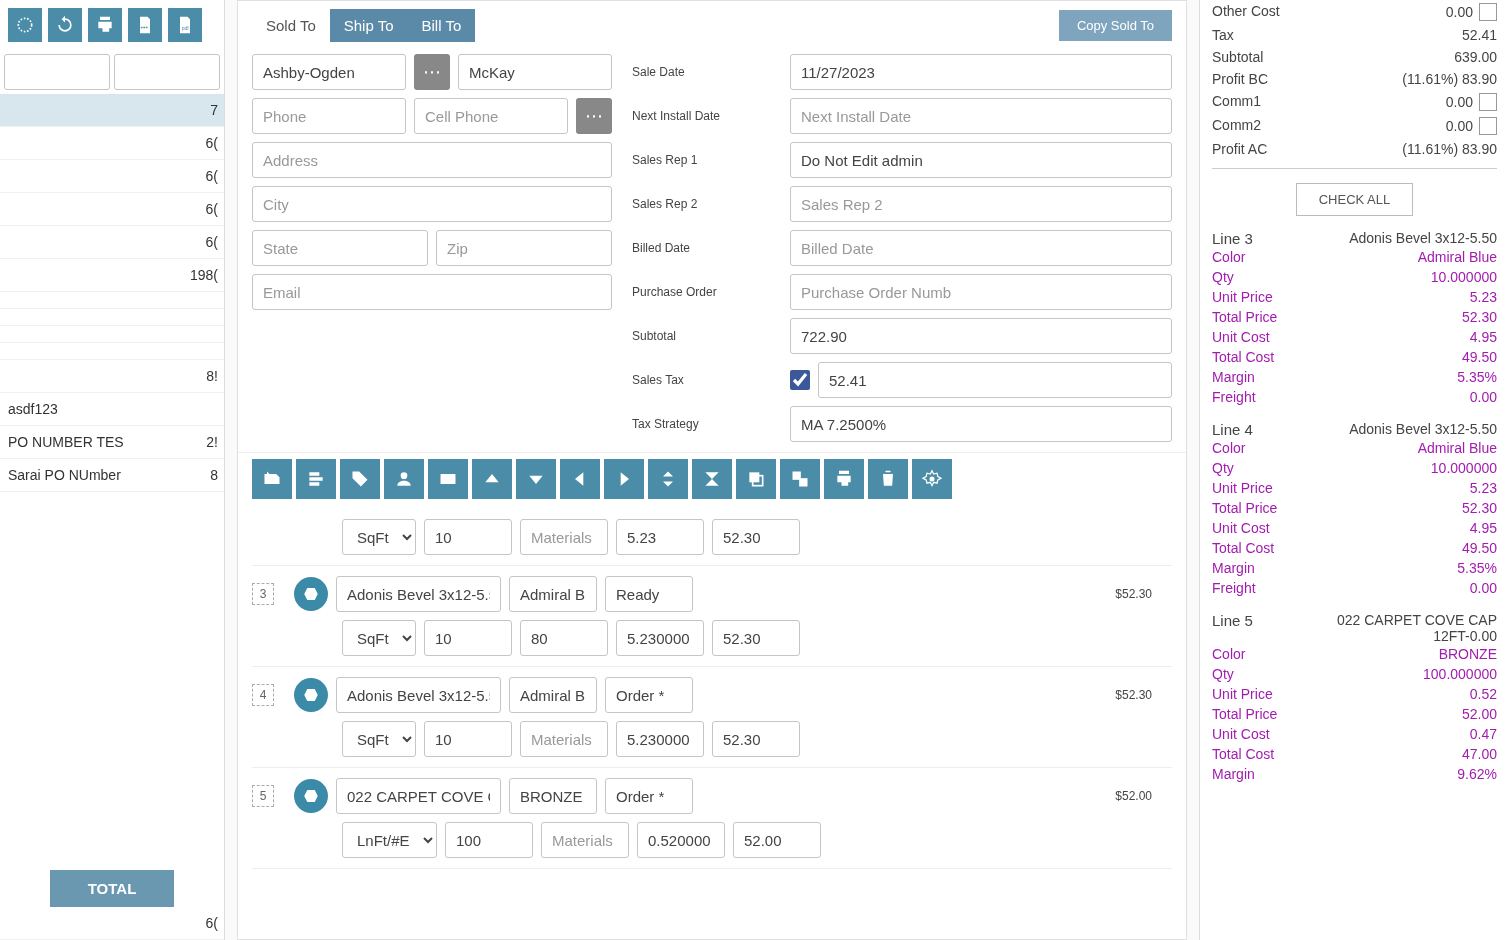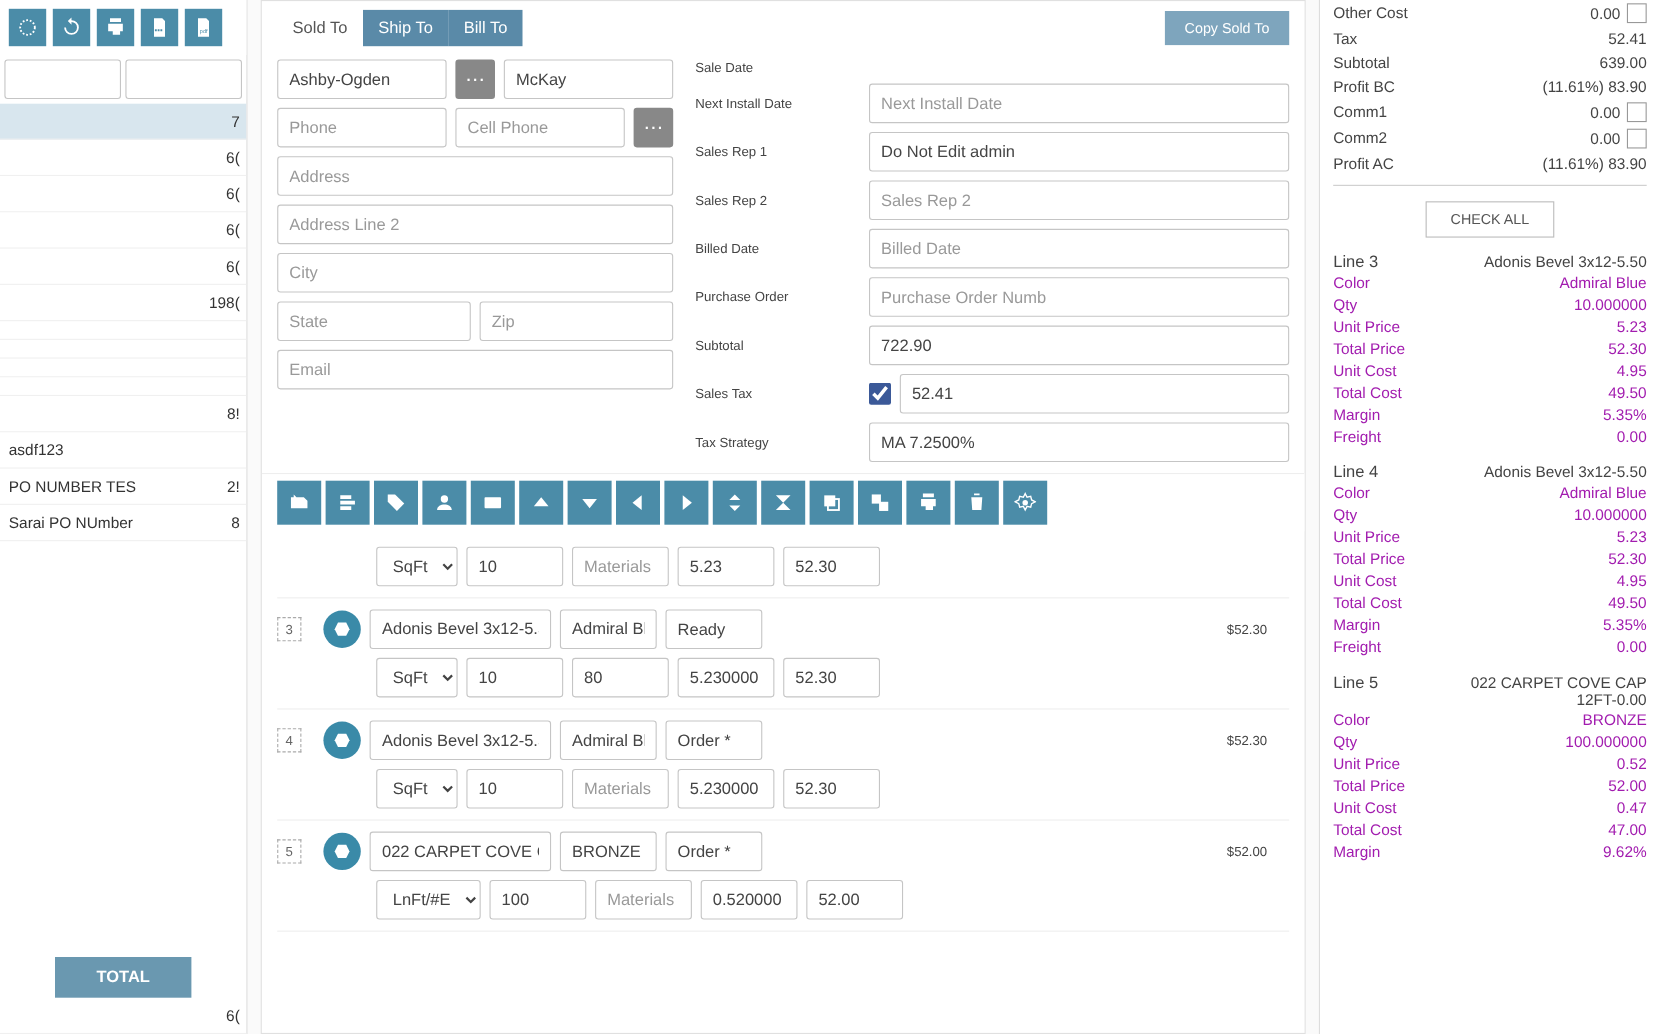--- a/index.html
+++ b/index.html
@@ -189,37 +189,35 @@
         </div>
         <div class="frow">
           <input type="text" class="w-half" placeholder="Phone" style="">
           <input type="text" class="w-half" placeholder="Cell Phone" style="">
           <button class="dots-btn">⋯</button>
         </div>
         <div class="frow">
             <input type="text" class="w-full" placeholder="Address" style="">
           </div>
         <div class="frow">
-            <input type="text" class="w-full" placeholder="Address Line 2" style="">
-          </div>
-        <div class="frow">
             <input type="text" class="w-full" placeholder="City" style="">
           </div>
         <div class="frow">
           <input type="text" class="w-half" placeholder="State" style="">
           <input type="text" class="w-half" placeholder="Zip" style="">
         </div>
         <div class="frow">
             <input type="text" class="w-full" placeholder="Email" style="">
           </div>
       </div>
 
       <div class="form-col col-b">
         <div class="frow">
             <label>Sale Date</label>
+            <input type="text" class="w-half" value="11/27/2023" style="">
           </div>
         <div class="frow">
             <label>Next Install Date</label>
             <input type="text" class="w-half" placeholder="Next Install Date" style="">
           </div>
         <div class="frow">
             <label>Sales Rep 1</label>
             <input type="text" class="w-half" value="Do Not Edit admin" style="">
           </div>
         <div class="frow">

